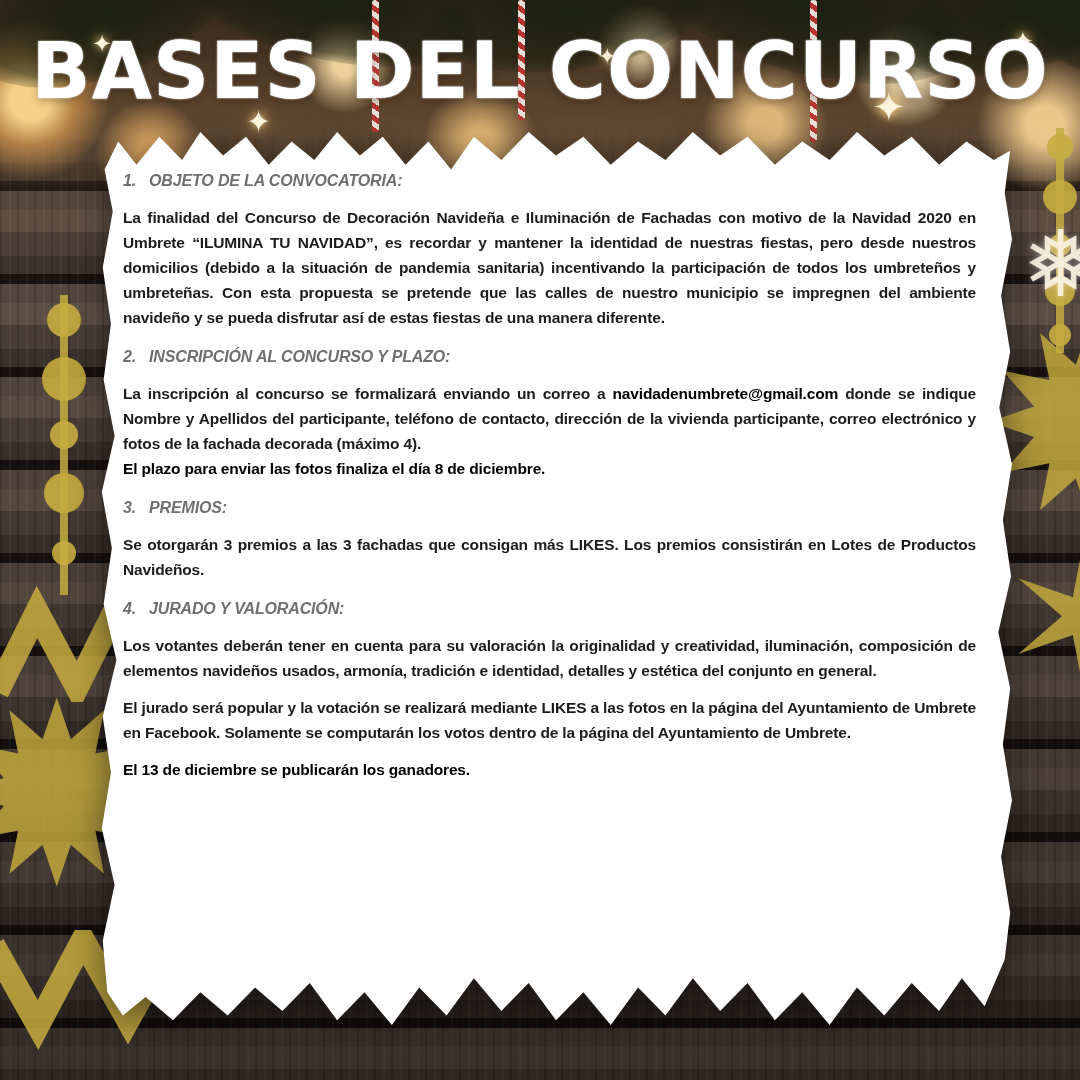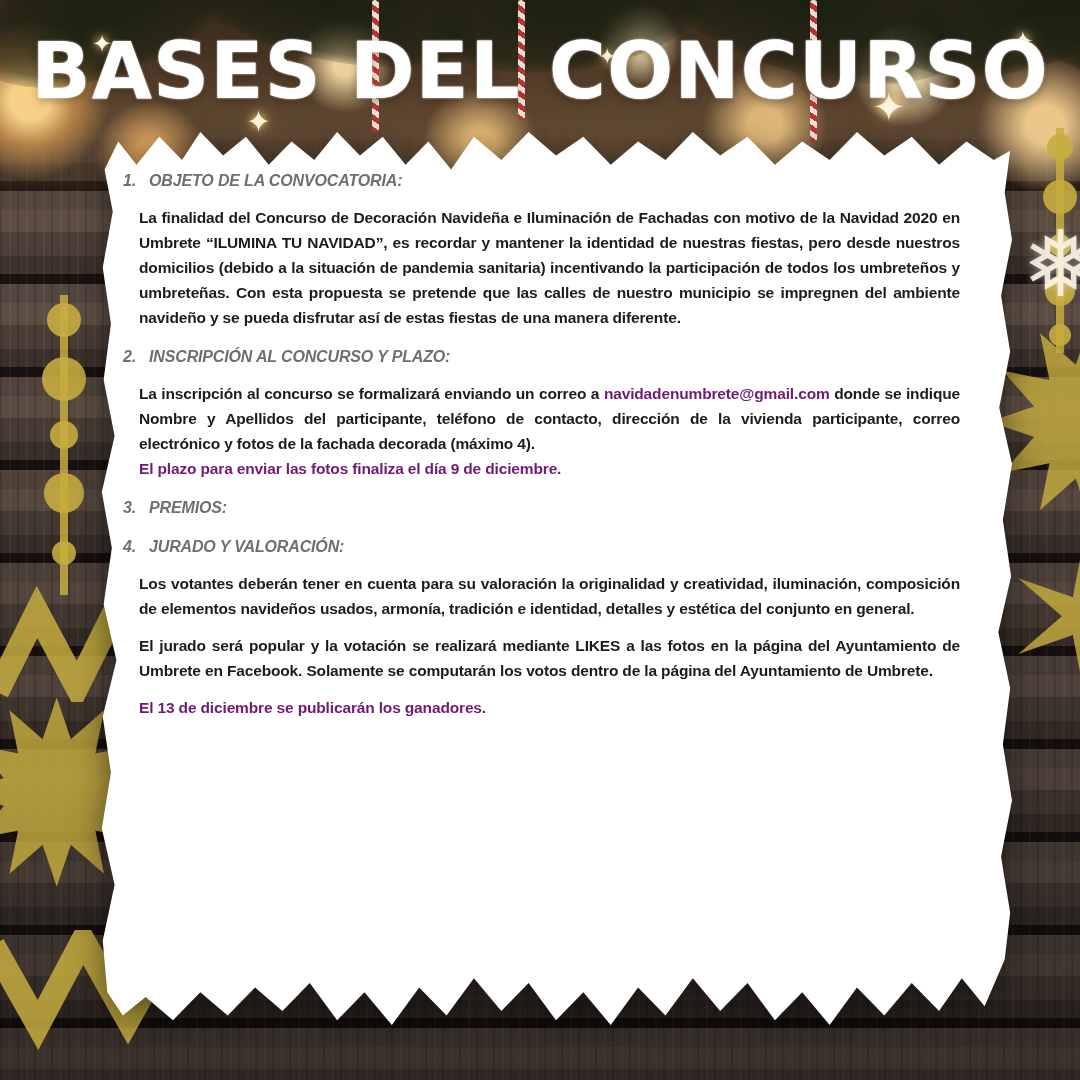--- a/index.html
+++ b/index.html
@@ -70,23 +70,23 @@
       38% 96%,35% 93%,32% 97%,29% 93.5%,26% 96.5%,23% 92.5%,20% 95.5%,17% 93%,14% 96%,11% 93.5%,
       8% 96.5%,5% 94%,2.5% 96%,0.8% 93.5%,
       0.3% 88%,1.6% 82%,0.2% 76%,1.2% 70%,0.3% 64%,1.8% 58%,0.4% 52%,1.3% 46%,0.2% 40%,1.6% 34%,
       0.4% 28%,1.2% 22%,0.3% 16%,1.4% 10%);}
   .paper-content{position:absolute;left:23px;right:36px;top:50px;
     font-size:15.5px;font-weight:700;line-height:25px;letter-spacing:-0.15px;
     color:#1c1c1c;text-align:justify;}
   .sec-h{display:flex;margin:14px 0 12px;color:#6f6f6f;font-style:italic;font-size:16px;}
   .sec-h:first-child{margin-top:0;}
   .sec-h .num{width:26px;flex:0 0 26px;}
-  .paper-content p{margin:0 16px 12px;}
+  .paper-content p{margin:0 0 12px;}
   .paper-content p.mb0{margin-bottom:0;}
-  .red{color:#701a75;}
+  .red{color:#000000;}
 </style>
 </head>
 <body>
 
 <div class="page">
 
   <div class="wood"></div>
   <div class="wood-tint"></div>
 
   <div class="band"></div>
@@ -141,26 +141,27 @@
           <span class="num">1.</span>
           <span>OBJETO DE LA CONVOCATORIA:</span>
         </div>
         <p>La finalidad del Concurso de Decoración Navideña e Iluminación de Fachadas con motivo de la Navidad 2020 en Umbrete “ILUMINA TU NAVIDAD”, es recordar y mantener la identidad de nuestras fiestas, pero desde nuestros domicilios (debido a la situación de pandemia sanitaria) incentivando la participación de todos los umbreteños y umbreteñas. Con esta propuesta se pretende que las calles de nuestro municipio se impregnen del ambiente navideño y se pueda disfrutar así de estas fiestas de una manera diferente.</p>
 
         <div class="sec-h">
           <span class="num">2.</span>
           <span>INSCRIPCIÓN AL CONCURSO Y PLAZO:</span>
         </div>
         <p class="mb0"><span>La inscripción al concurso se formalizará enviando un correo a </span><span class="red">navidadenumbrete@gmail.com</span><span> donde se indique Nombre y Apellidos del participante, teléfono de contacto, dirección de la vivienda participante, correo electrónico y fotos de la fachada decorada (máximo 4).</span></p>
-        <p class="red">El plazo para enviar las fotos finaliza el día 9 de diciembre.</p>
+        <p class="red">El plazo para enviar las fotos finaliza el día 8 de diciembre.</p>
 
         <div class="sec-h">
           <span class="num">3.</span>
           <span>PREMIOS:</span>
         </div>
+        <p>Se otorgarán 3 premios a las 3 fachadas que consigan más LIKES. Los premios consistirán en Lotes de Productos Navideños.</p>
 
         <div class="sec-h">
           <span class="num">4.</span>
           <span>JURADO Y VALORACIÓN:</span>
         </div>
         <p>Los votantes deberán tener en cuenta para su valoración la originalidad y creatividad, iluminación, composición de elementos navideños usados, armonía, tradición e identidad, detalles y estética del conjunto en general.</p>
         <p>El jurado será popular y la votación se realizará mediante LIKES a las fotos en la página del Ayuntamiento de Umbrete en Facebook. Solamente se computarán los votos dentro de la página del Ayuntamiento de Umbrete.</p>
         <p class="red">El 13 de diciembre se publicarán los ganadores.</p>
 
       </div>

